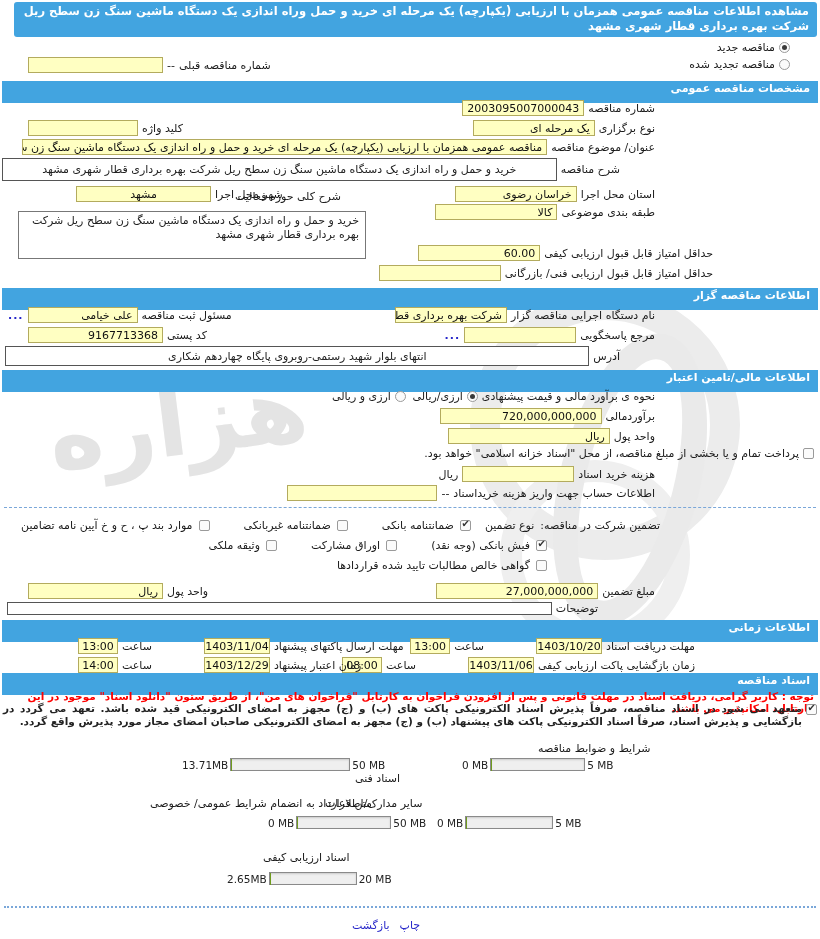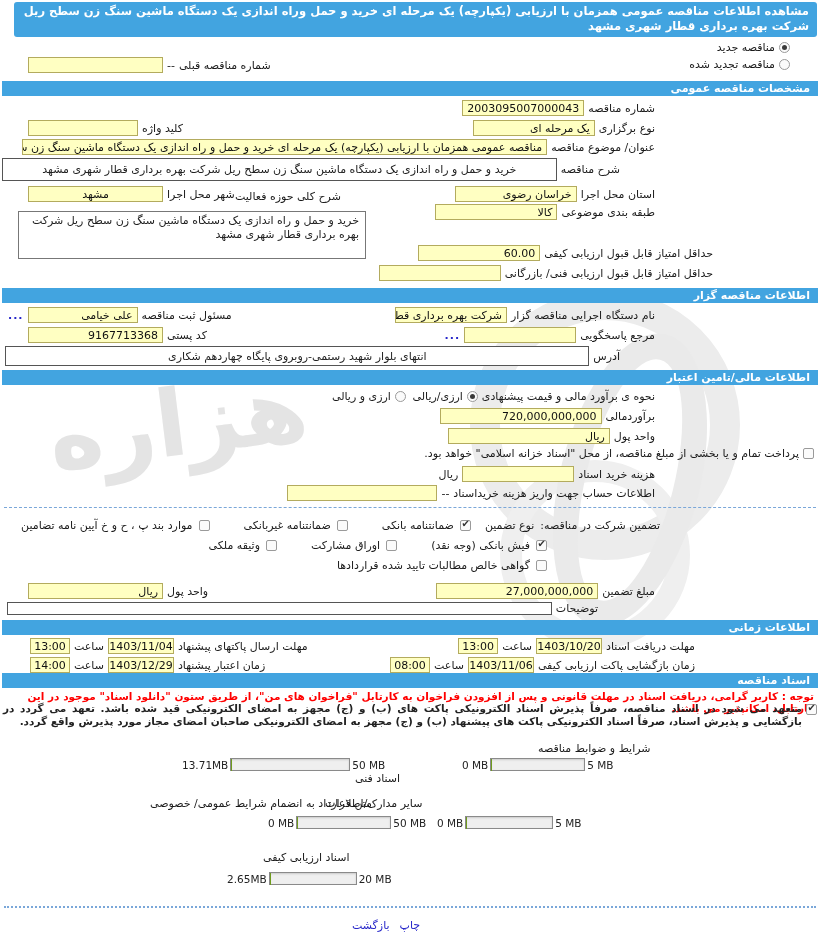--- a/index.html
+++ b/index.html
@@ -11,30 +11,30 @@
   }
   .abs { position:absolute; z-index:2; }
   .row { position:absolute; z-index:2; display:flex; align-items:center; gap:4px; white-space:nowrap; }
   .lbl { color:#1a1a1a; }
   .titlebar {
     position:absolute; left:14px; right:3px; top:2px; z-index:2;
     background:#42a4e0; color:#fff; font-weight:bold; font-size:11.5px;
     line-height:15px; padding:2px 8px 3px 8px; border-radius:3px; text-align:right;
   }
   .secbar {
-    position:absolute; left:2px; right:2px; height:15px; z-index:2;
+    position:absolute; left:2px; right:2px; height:22px; z-index:2;
     background:#42a4e0; color:#fff; font-weight:bold; font-size:11px;
     padding:1px 8px 0 0; border-radius:0;
   }
   .fld {
     background:#ffffc2; border:1px solid #b3ab5e; height:16px;
     display:flex; align-items:center; padding:0 4px; color:#111;
     justify-content:flex-start; overflow:hidden;
   }
-  .fld.center { justify-content:center; }
+  .fld.center { justify-content:center;margin-left:48px; }
   .wfld {
     background:#fff; border:1px solid #555; height:16px;
     display:flex; align-items:center; padding:0 4px; overflow:hidden;
   }
   .wfld.center { justify-content:center; }
   .tarea {
     position:absolute; z-index:2; background:#fff; border:1px solid #777;
     padding:2px 6px; text-align:right; line-height:14px; white-space:normal;
   }
   .cb {

